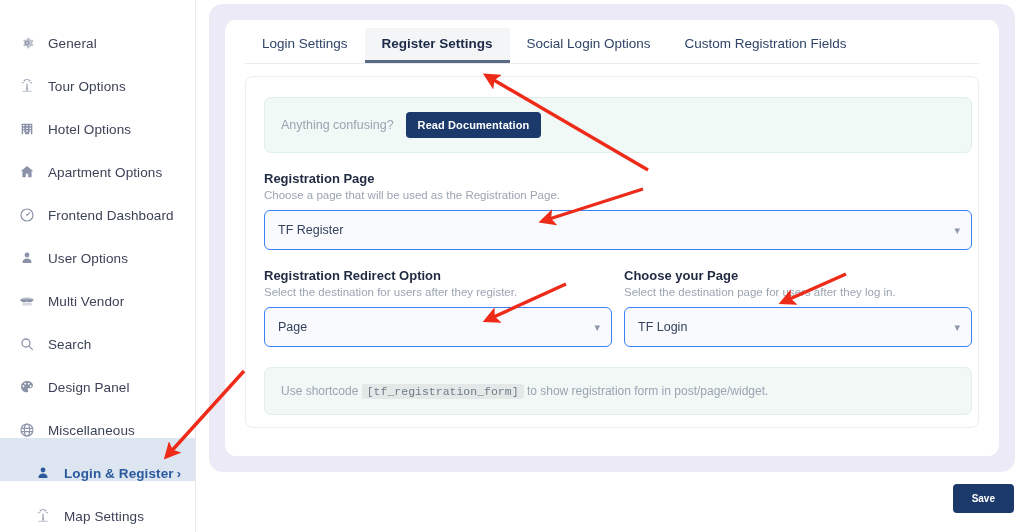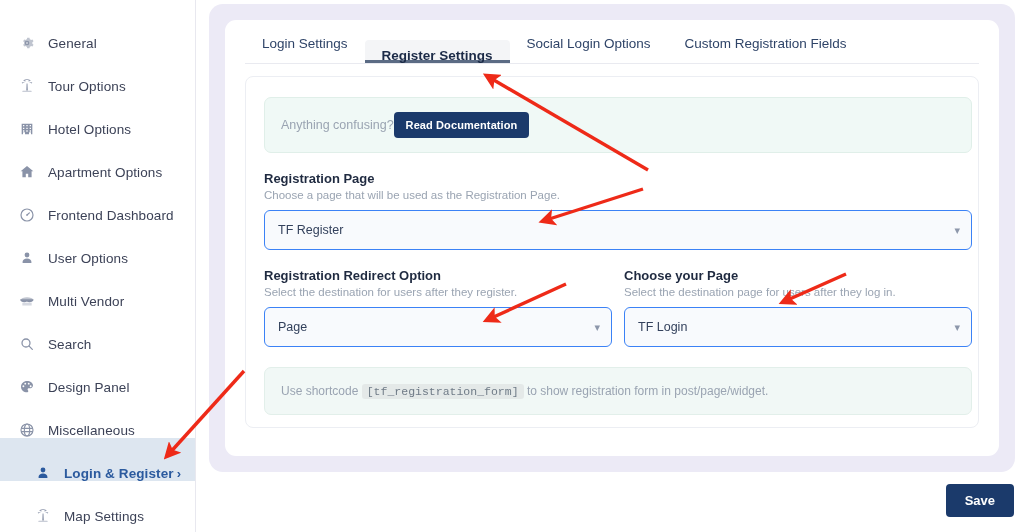--- a/index.html
+++ b/index.html
@@ -76,41 +76,41 @@
     padding: 8px 17px 9px 17px;
     white-space: nowrap;
     border-bottom: 3px solid transparent;
     border-radius: 4px 4px 0 0;
   }
   .tab.active {
     background: #f4f5f7;
     font-weight: 700;
     color: #1b2a47;
     border-bottom-color: #5b6b84;
-    margin-top: 12px;
   }
 
   
   .panel {
     margin-top: 12px;
     border: 1px solid #eceef3;
     border-radius: 8px;
     padding: 20px 6px 22px 18px;
     height: 352px;
   }
 
   .notice {
     background: #f0f9f6;
     border: 1px solid #e0efe9;
     border-radius: 7px;
     padding: 14px 16px;
     display: flex; align-items: center;
   }
   .notice-text { font-size: 12.5px; color: #9aa4b2; }
   .doc-btn {
+    margin-left: 12px;
     background: #1b3a6b;
     color: #ffffff;
     font-size: 11px; font-weight: 700;
     padding: 7px 12px;
     border-radius: 4px;
     border: none;
     letter-spacing: .1px;
   }
 
   .field { margin-top: 18px; }
@@ -159,21 +159,21 @@
   }
 
   
   .save-btn {
     position: absolute;
     right: 10px; top: 484px;
     background: #1b3a6b;
     color: #fff;
     border: none;
     border-radius: 4px;
-    font-size: 13px; font-weight: 700;
+    font-size: 10px; font-weight: 700;
     padding: 9px 19px;
   }
 
   
   .arrows {
     position: absolute; left: 0; top: 0;
     width: 1024px; height: 532px;
     pointer-events: none;
   }
 </style>

